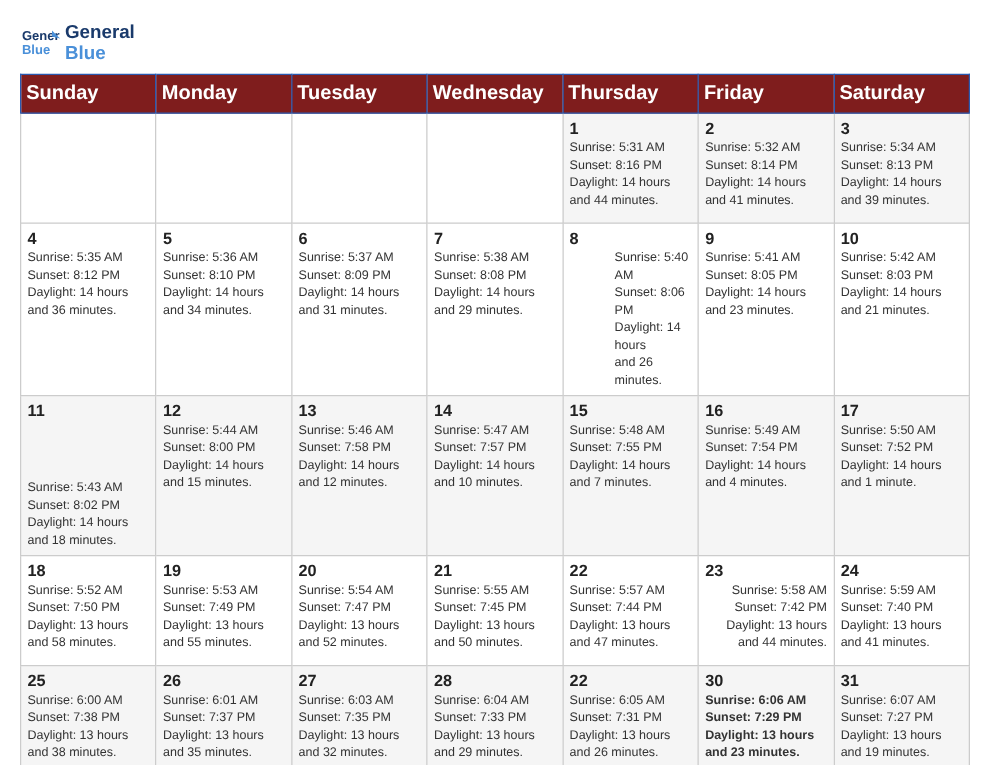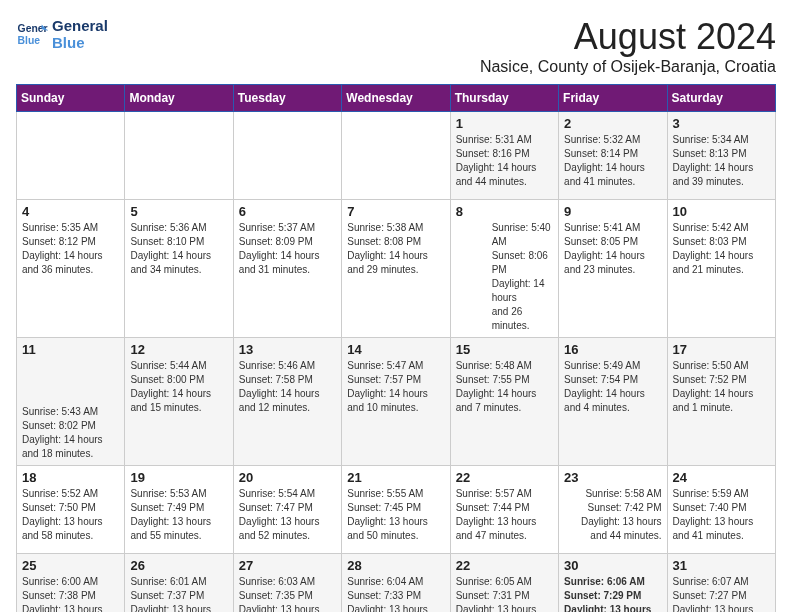--- a/index.html
+++ b/index.html
@@ -36,23 +36,23 @@
     .location {
       font-size: 16px;
       color: #222;
     }
     table {
       width: 100%;
       border-collapse: collapse;
       table-layout: fixed;
     }
     thead tr th {
-      background-color: #701a75;
+      background-color: #7f1d1d;
       color: #fff;
-      font-size: 12px;
+      font-size: 16px;
       font-weight: bold;
       padding: 6px 4px;
       text-align: left;
       border: 1px solid #2a5ab0;
     }
     tbody tr td {
       vertical-align: top;
       border: 1px solid #ccc;
       padding: 4px 5px;
       font-size: 10px;
@@ -88,24 +88,20 @@
       <rect width="40" height="40" fill="white"></rect>
       <text x="2" y="18" font-size="13" font-weight="bold" fill="#1a3a6b">General</text>
       <text x="2" y="32" font-size="13" font-weight="bold" fill="#4a90d9">Blue</text>
       <polygon points="32,8 40,16 32,14" fill="#4a90d9"></polygon>
     </svg>
     <div style="display:flex;flex-direction:column;align-items:flex-start;margin-top:2px;">
       <span style="font-size:15px;font-weight:bold;color:#1a3a6b;line-height:1.1;">General</span>
       <span style="font-size:15px;font-weight:bold;color:#4a90d9;line-height:1.1;">Blue</span>
     </div>
   </div>
-  <div class="title-block">
-    <div class="month-year">August 2024</div>
-    <div class="location">Nasice, County of Osijek-Baranja, Croatia</div>
-  </div>
 </div>
 
 <table>
   <thead>
     <tr id="weekday-header">
         <th>Sunday</th>
         <th>Monday</th>
         <th>Tuesday</th>
         <th>Wednesday</th>
         <th>Thursday</th>

